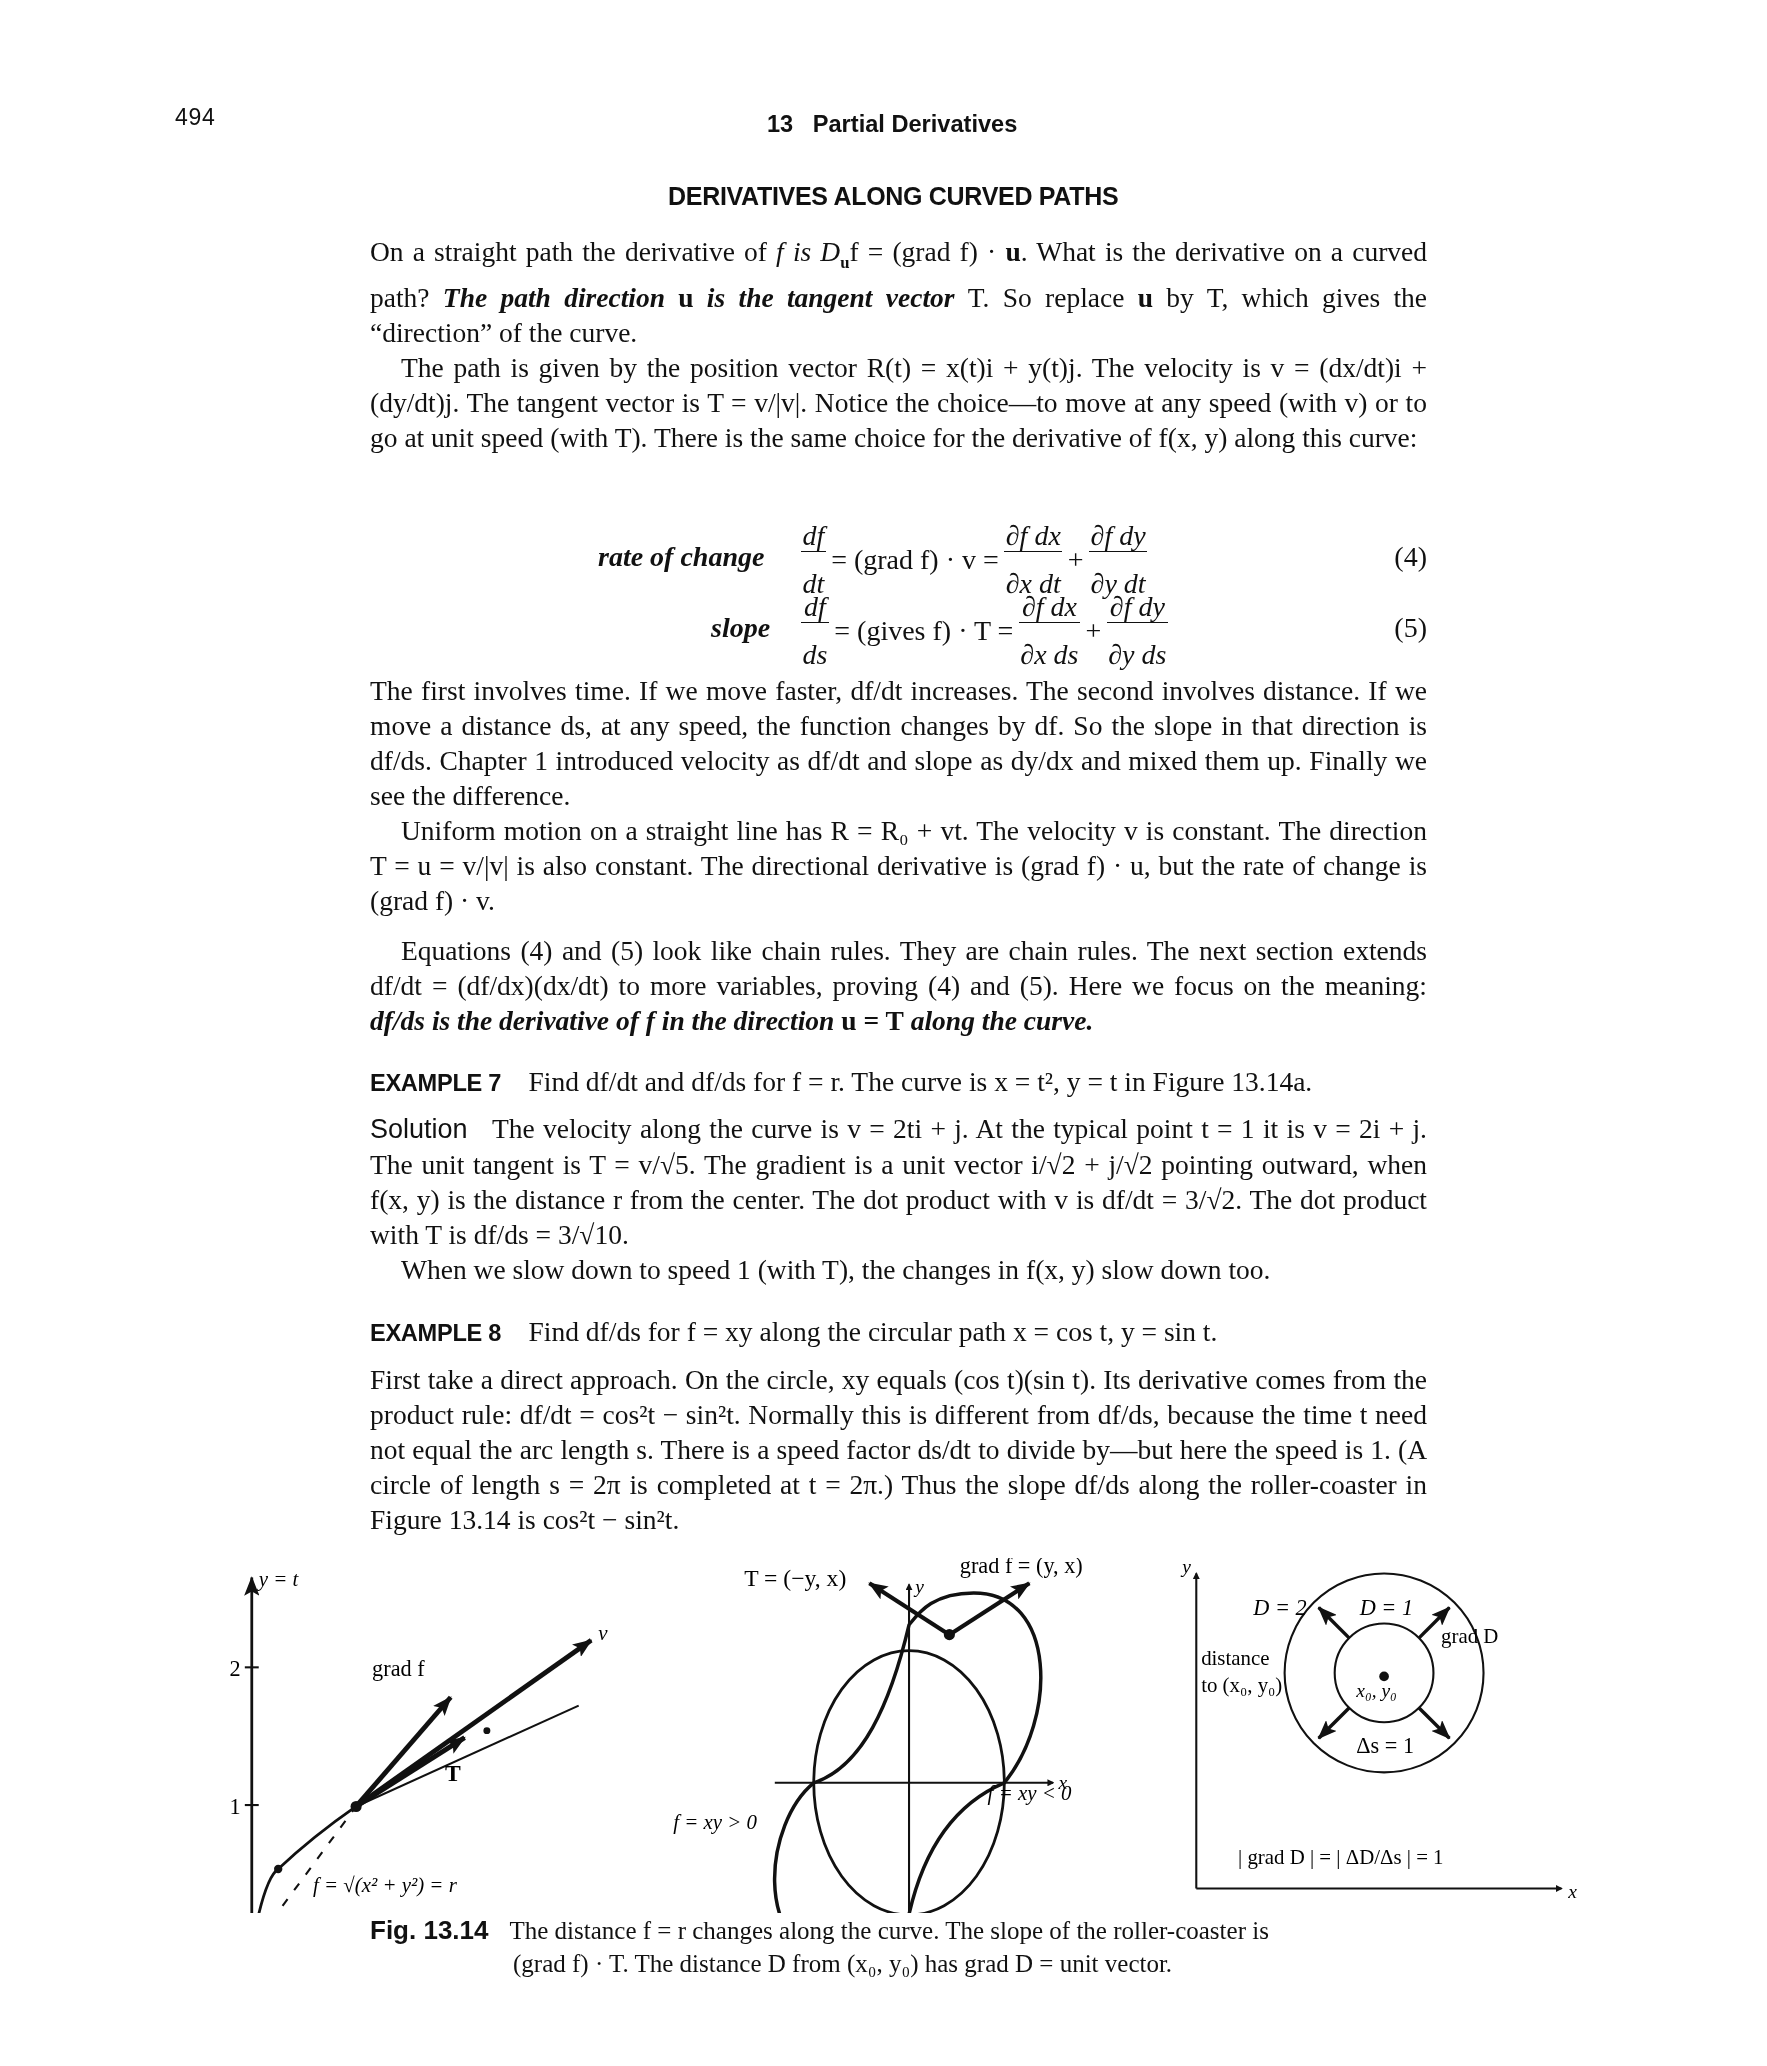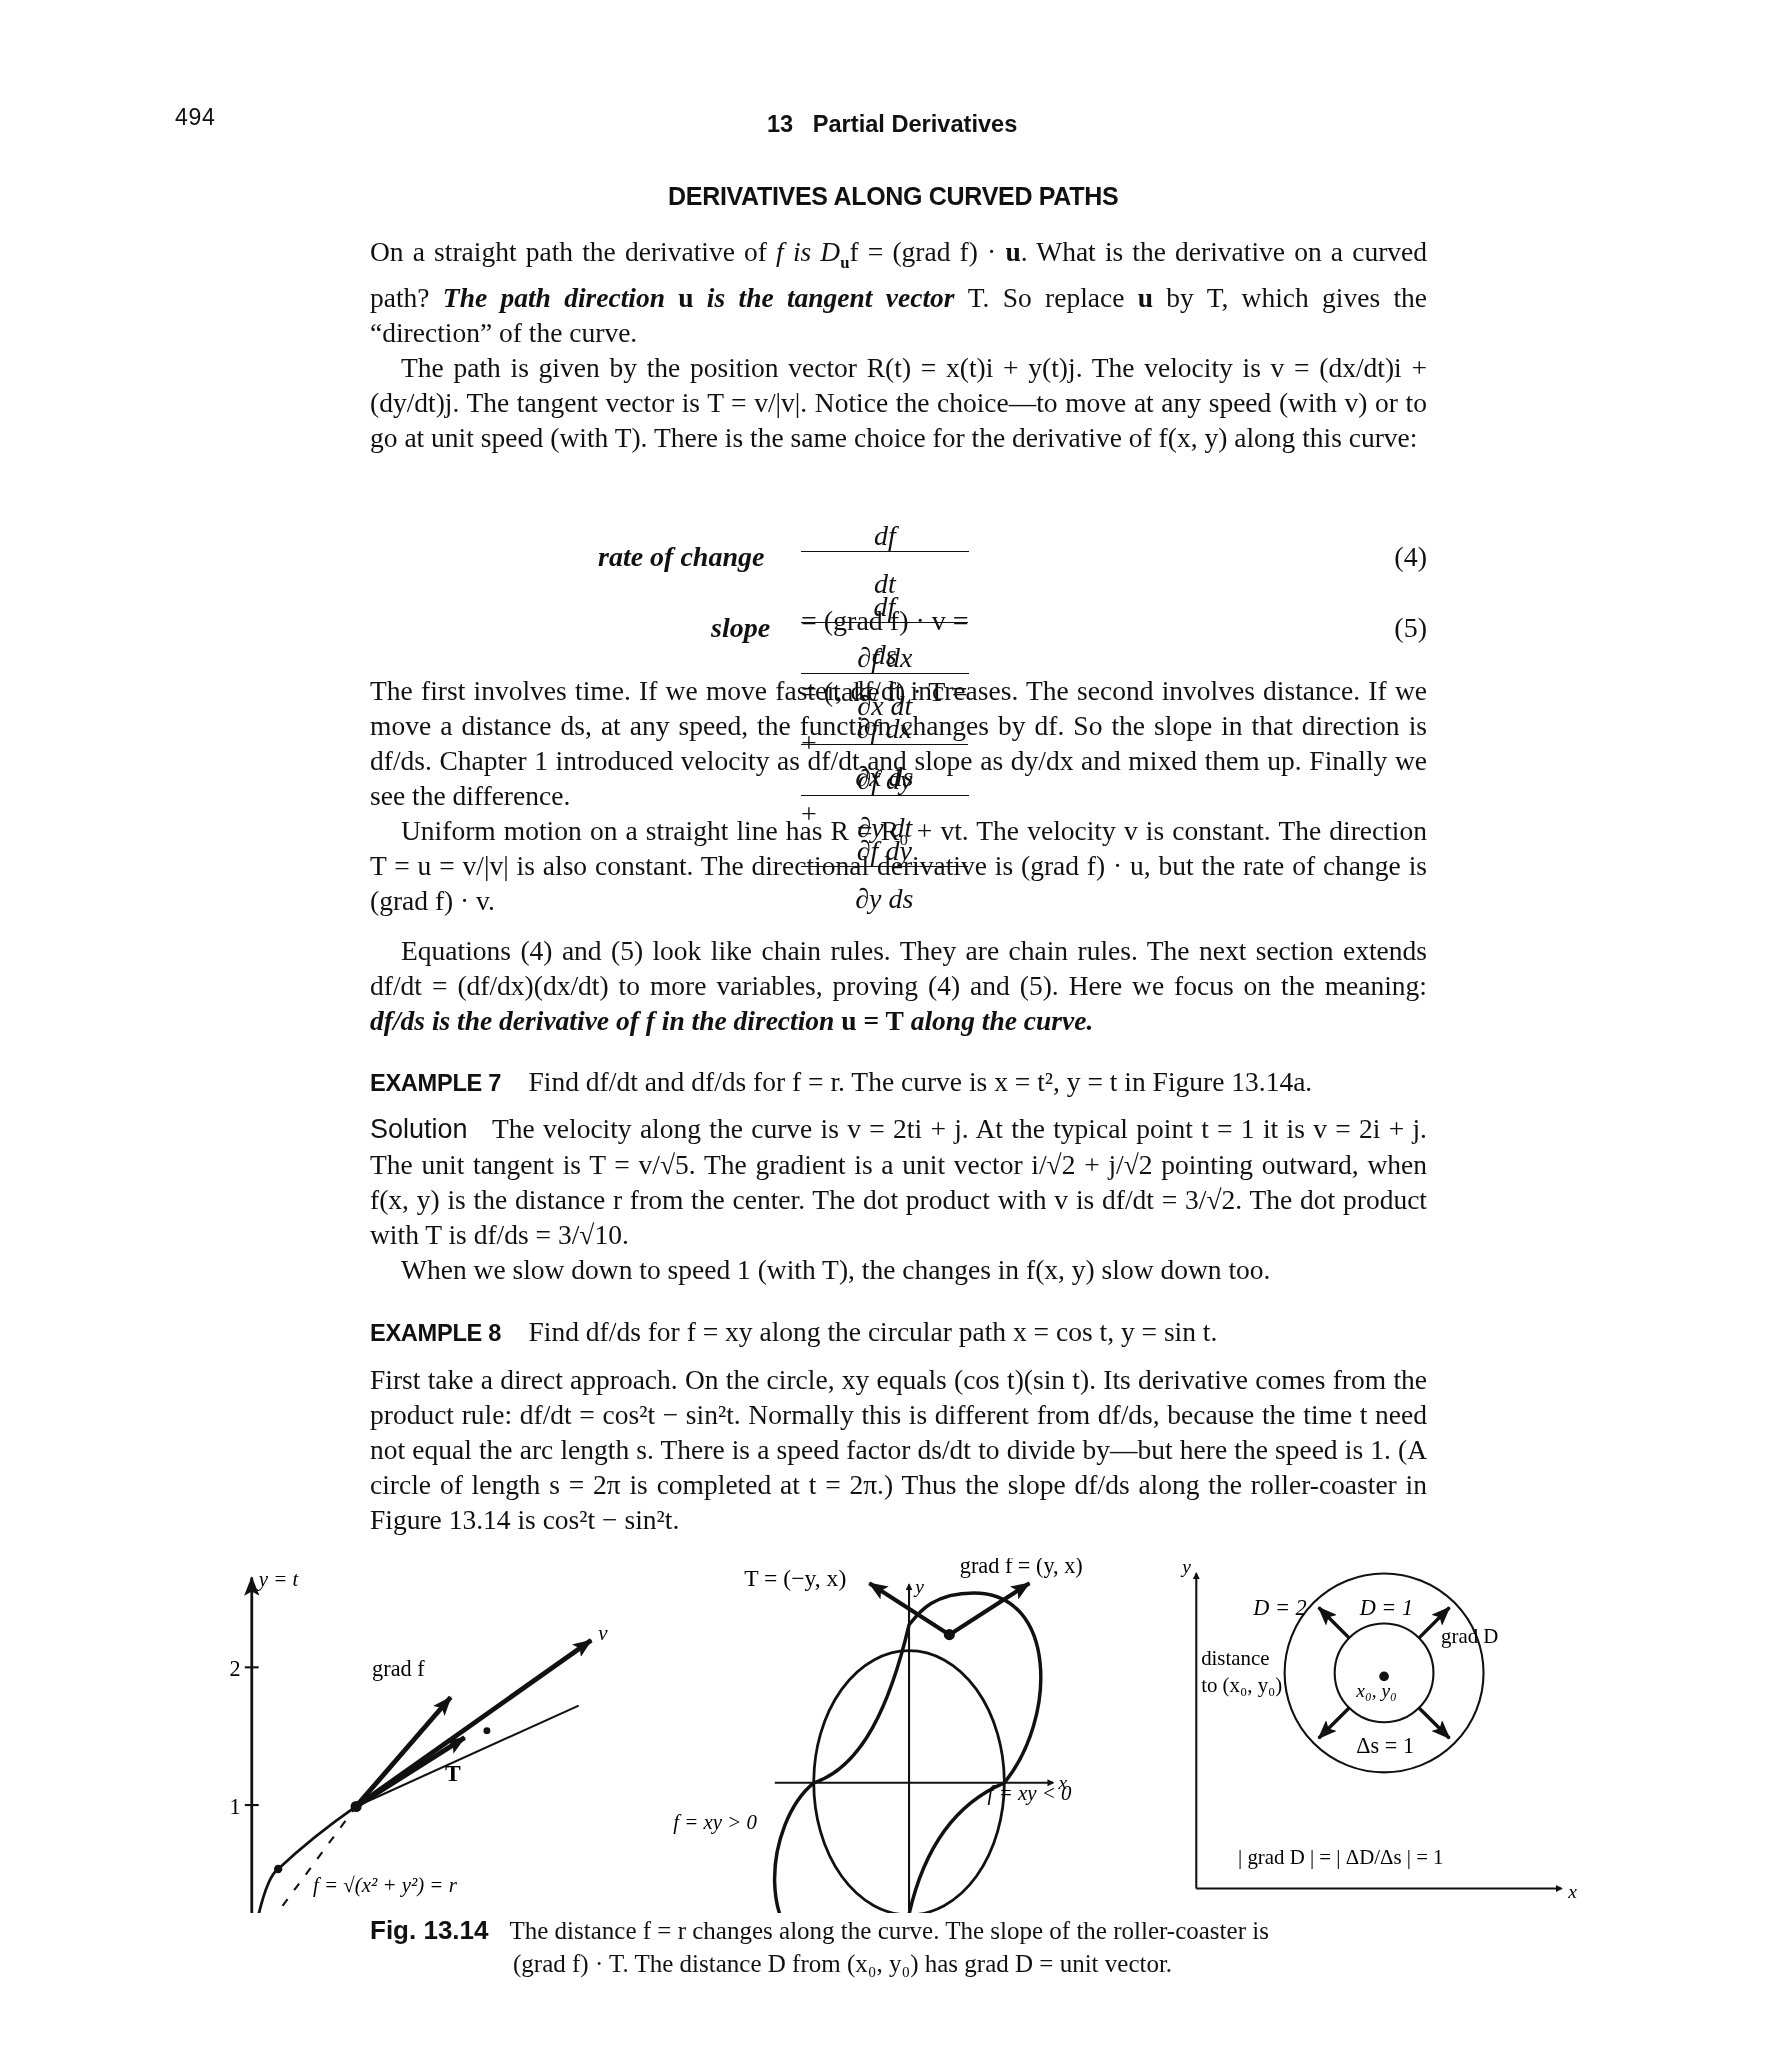--- a/index.html
+++ b/index.html
@@ -18,21 +18,21 @@
   .i { font-style:italic; }
   .sans-b { font-family:"Liberation Sans","DejaVu Sans",sans-serif; font-weight:bold; font-size:23.6px; letter-spacing:-0.3px; }
   .sans { font-family:"Liberation Sans","DejaVu Sans",sans-serif; font-size:27px; }
   .eqrow { position:absolute; left:370px; width:1057px; height:76px; font-size:28px; }
   .eqlabel { position:absolute; font-weight:bold; font-style:italic; }
   .frac { display:inline-block; vertical-align:middle; text-align:center; }
   .frac span { display:block; padding:0 1.4px; line-height:31px; }
   .frac .top { border-bottom:1.4px solid #111; font-style:italic; }
   .frac .bot { font-style:italic;margin-top:16px; }
   .eqnum { position:absolute; right:0; }
-  .eqbody { position:absolute; display:flex; gap:5.6px; white-space:nowrap;flex-direction:column; }
+  .eqbody { position:absolute; display:flex; align-items:center; gap:5.6px; white-space:nowrap; }
   .caption { left:370px; top:1914px; width:1057px; font-size:25px; line-height:33px; }
   .caption .lbl { font-family:Liberation Sans, sans-serif; font-weight:bold; font-size:26px; margin-right:21px; }
   .caption .l2 { padding-left:143px; }
   svg text { font-family:"Liberation Serif","DejaVu Serif",serif; }
 </style>
 </head>
 <body>
 
 <div class="abs pagenum">494</div>
 <div class="abs running">
@@ -68,21 +68,21 @@
   <span class="eqnum" style="top:21px;">(4)</span>
 </div>
 
 <div class="eqrow" style="top:591px;">
   <span class="eqlabel" style="left:341px; top:21px;">slope</span>
   <div class="eqbody" style="left:431px; top:0;">
     <span class="frac">
         <span class="top">df</span>
         <span class="bot">ds</span>
       </span>
-    <span>= (take f) · T =</span>
+    <span>= (gives f) · T =</span>
     <span class="frac">
         <span class="top">∂f dx</span>
         <span class="bot">∂x ds</span>
       </span>
     <span>+</span>
     <span class="frac">
         <span class="top">∂f dy</span>
         <span class="bot">∂y ds</span>
       </span>
   </div>

